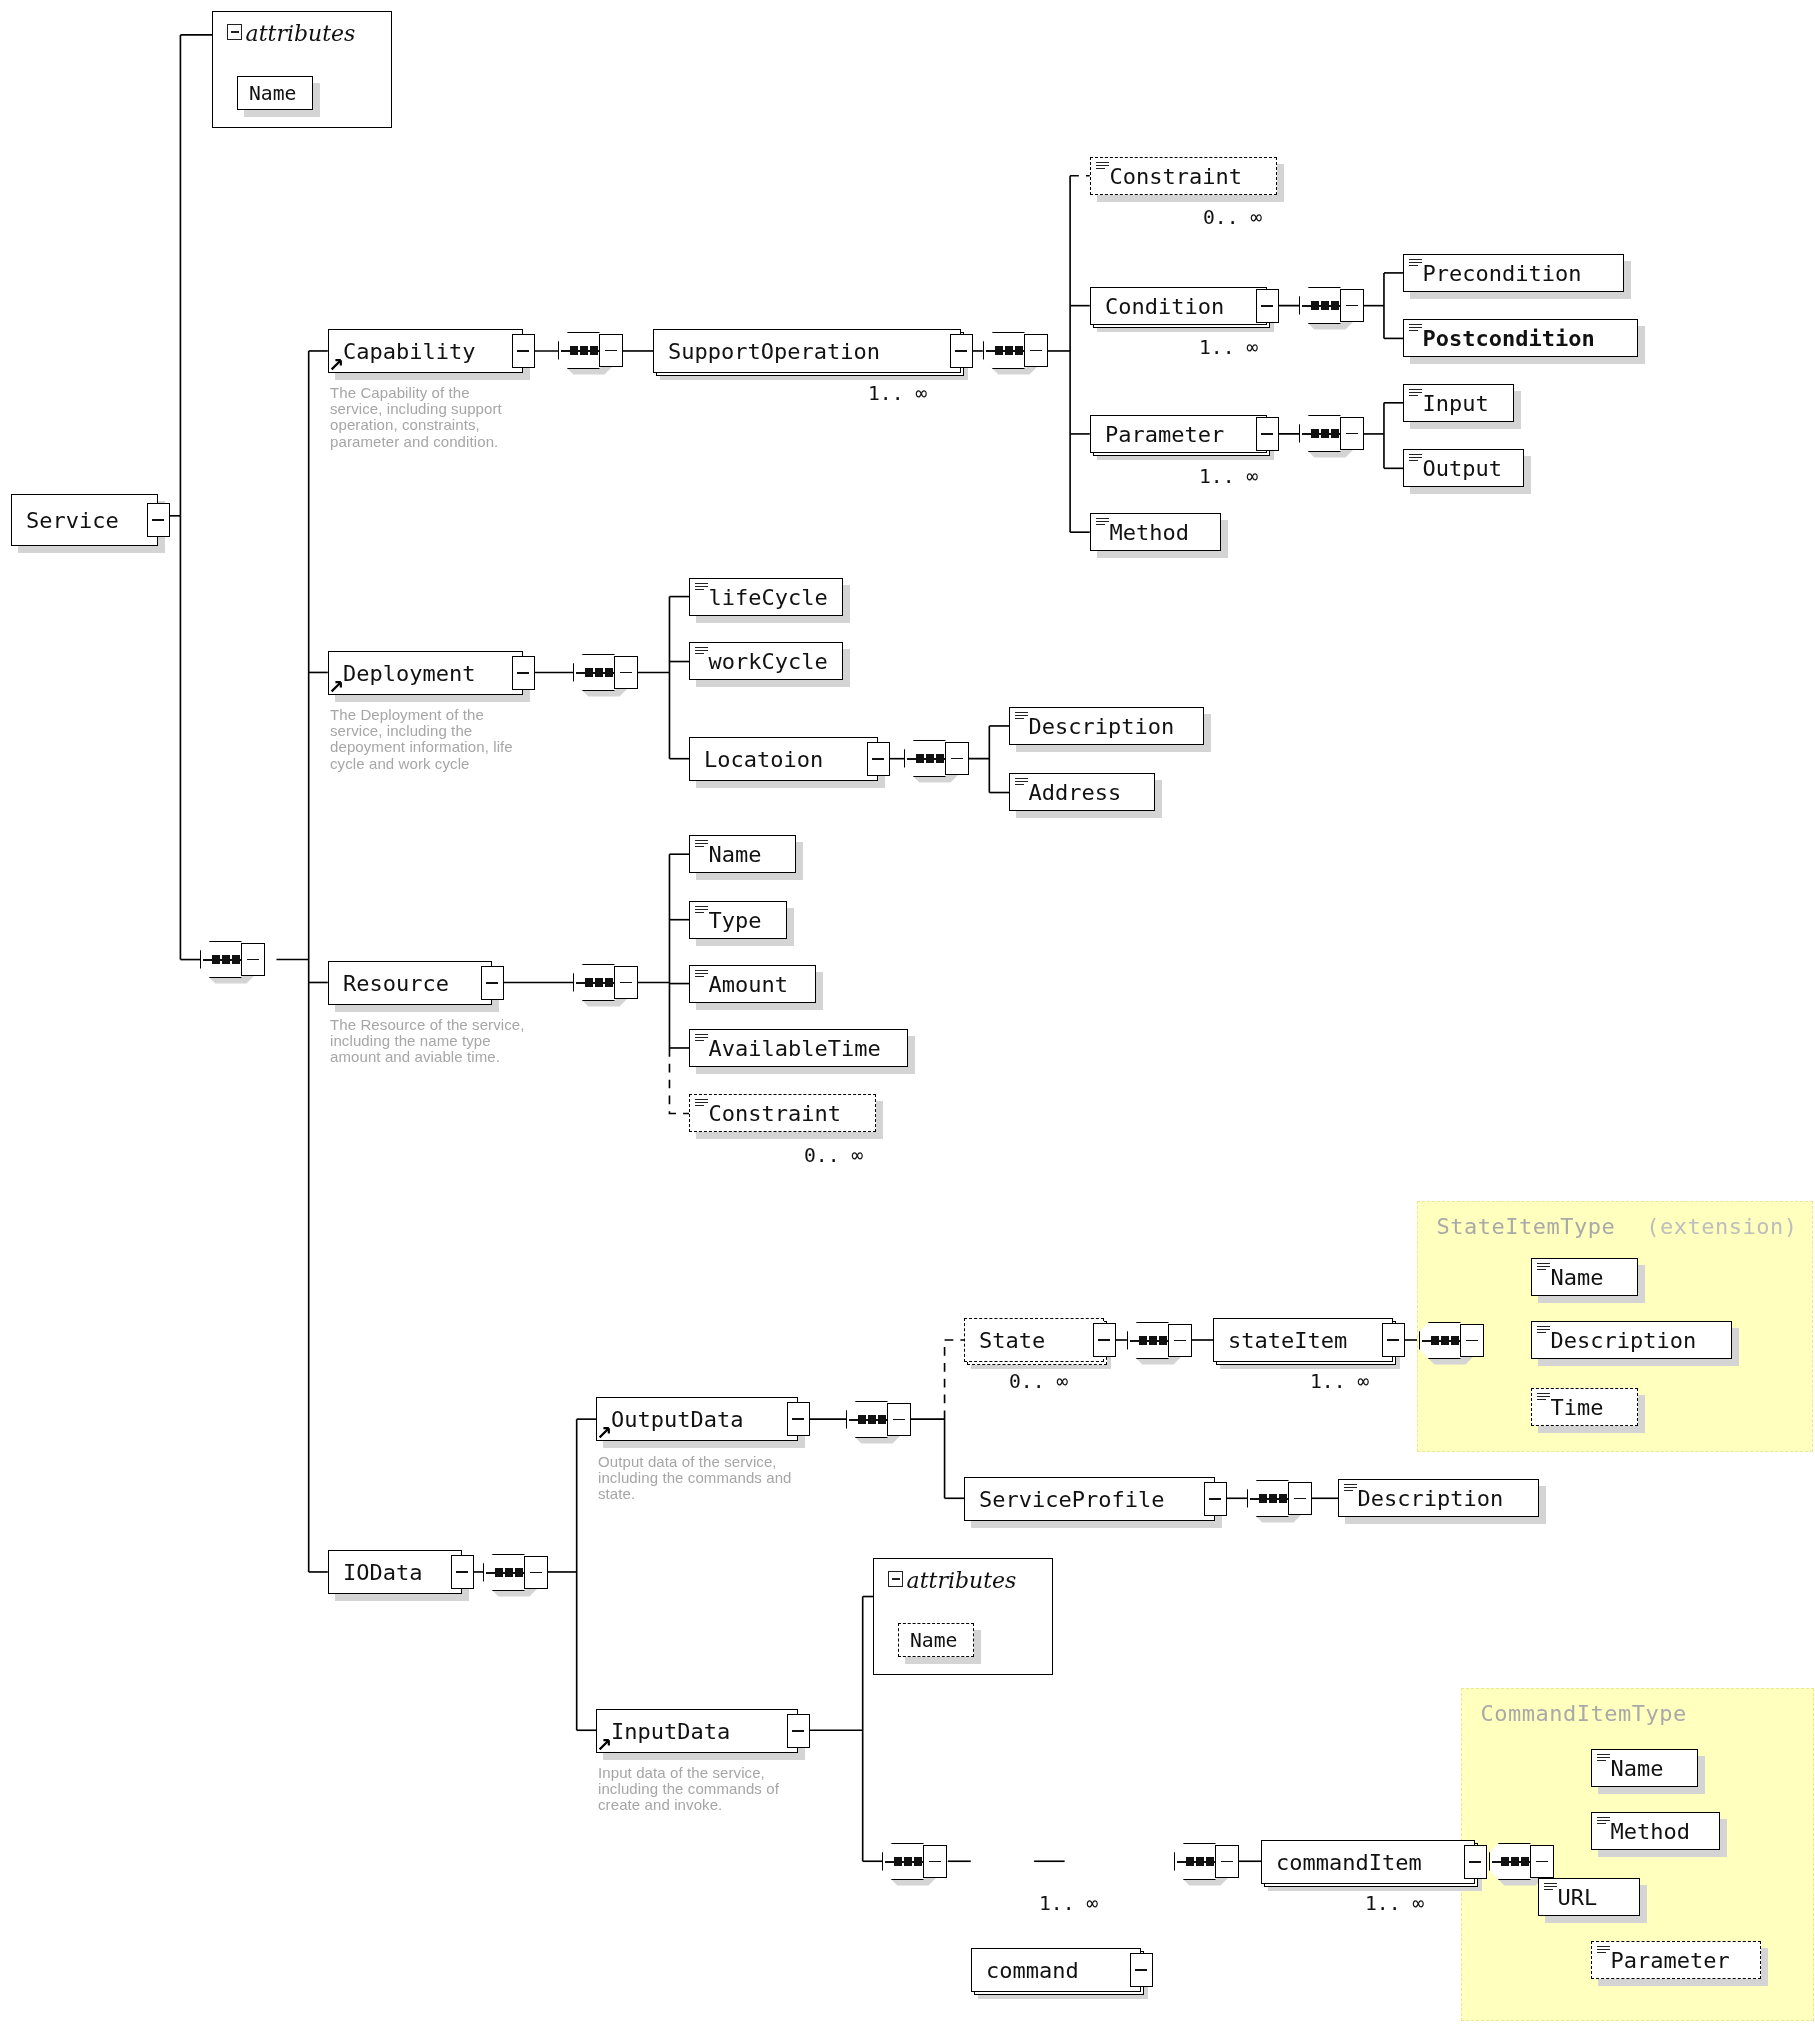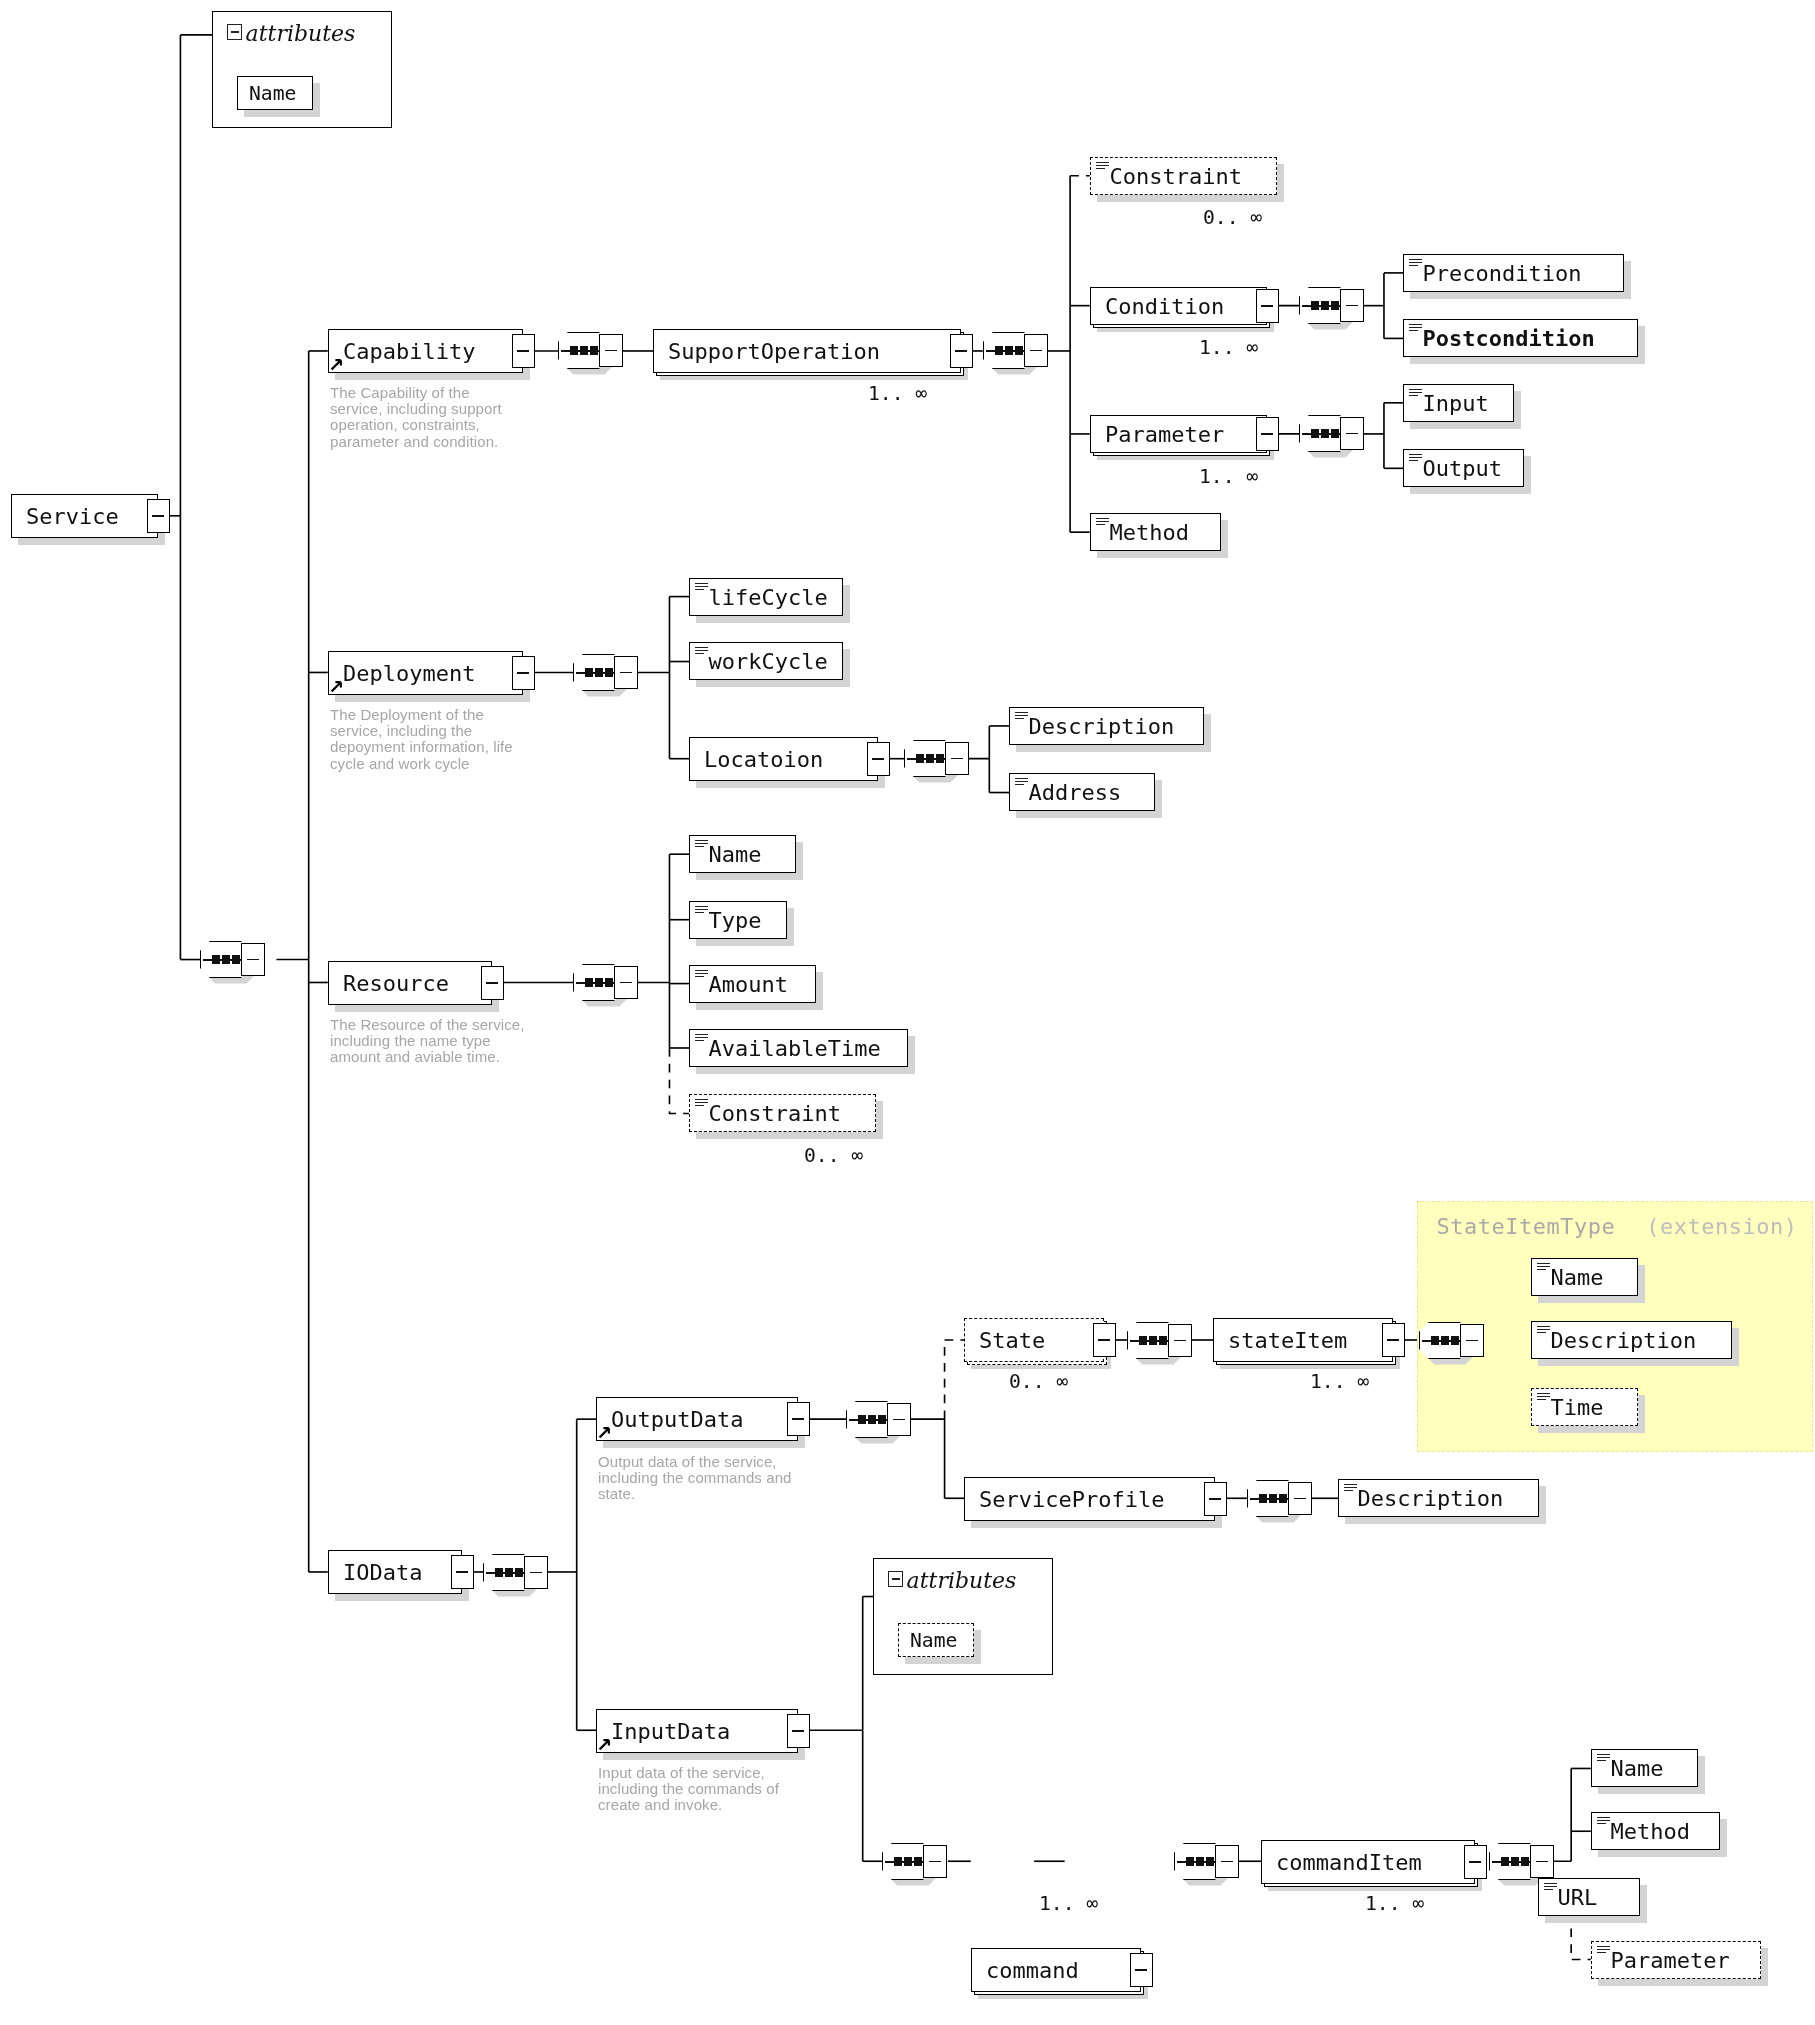--- a/index.html
+++ b/index.html
@@ -189,20 +189,25 @@
     <line x1="2878" y1="3475" x2="2914" y2="3475"></line>
     <path class="dash" d="M2878 3475 L2878 3590 L2914 3590"></path>
   </svg>
 
   <div class="typebox" style="left:1417px;top:1201px;width:396px;height:251px;">
     <div class="tb-title">
       <span>StateItemType</span><span class="tb-ext">(extension)</span>
     </div>
   </div>
 
+  <div class="typebox" style="left:1461px;top:1688px;width:353px;height:333px;">
+    <div class="tb-title">
+      <span>CommandItemType</span>
+    </div>
+  </div>
 
   <div class="attrbox" style="left:212px;top:11px;width:180px;height:117px;">
     <div class="ab-title">
       <span class="ab-minus"></span><span>attributes</span>
     </div>
     <div class="node lf" style="left:24px;top:64px;width:76px;height:34px;">
       <div class="shadow"></div>
         <div class="body">
           <span class="label" style="font-size:19.7px;padding-left:11px;">Name</span>
         </div>
@@ -214,21 +219,21 @@
       <span class="ab-minus"></span><span>attributes</span>
     </div>
     <div class="node lf opt" style="left:24px;top:64px;width:76px;height:34px;">
       <div class="shadow"></div>
         <div class="body">
           <span class="label" style="font-size:19.7px;padding-left:11px;">Name</span>
         </div>
     </div>
   </div>
 
-  <div class="node" style="left:11px;top:494px;width:147px;height:44px;">
+  <div class="node" style="left:11px;top:494px;width:147px;height:52px;">
     <div class="shadow"></div>
     <div class="body">
         <span class="label">Service</span>
       </div>
     <div class="exptab"></div>
   </div>
 
   <div class="seq" style="left:200px;top:941px;">
     <div class="octsh"></div>
       <div class="oct"></div>

